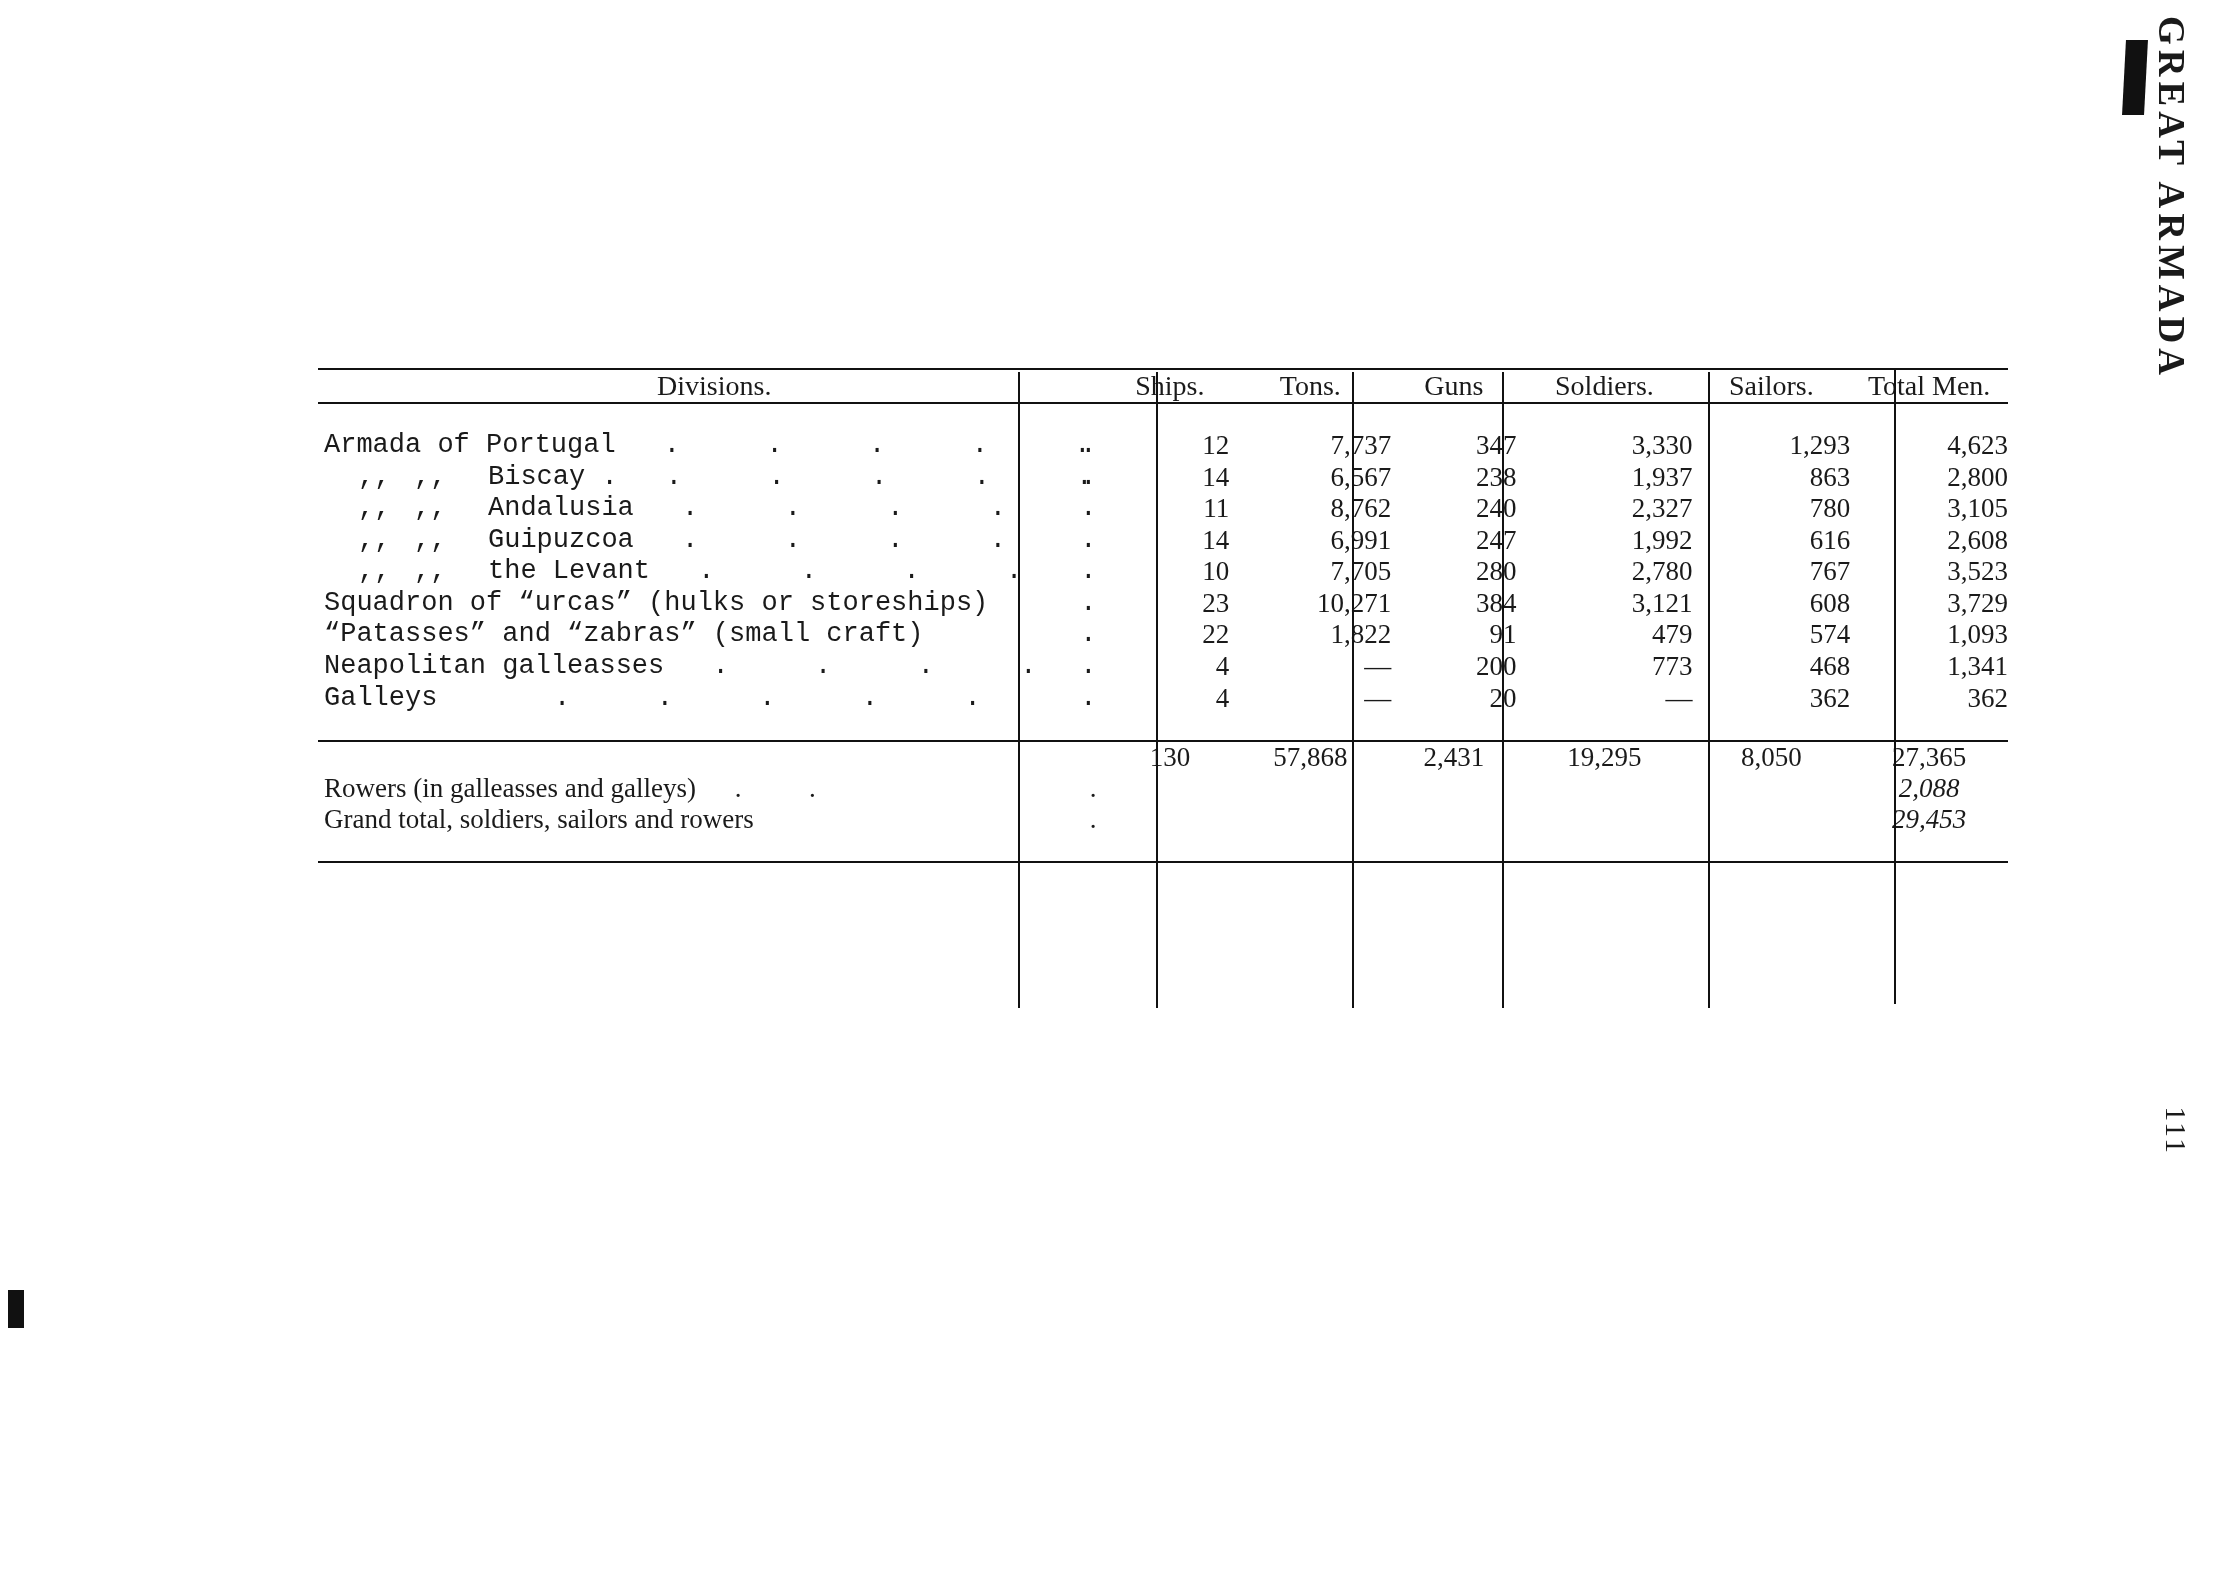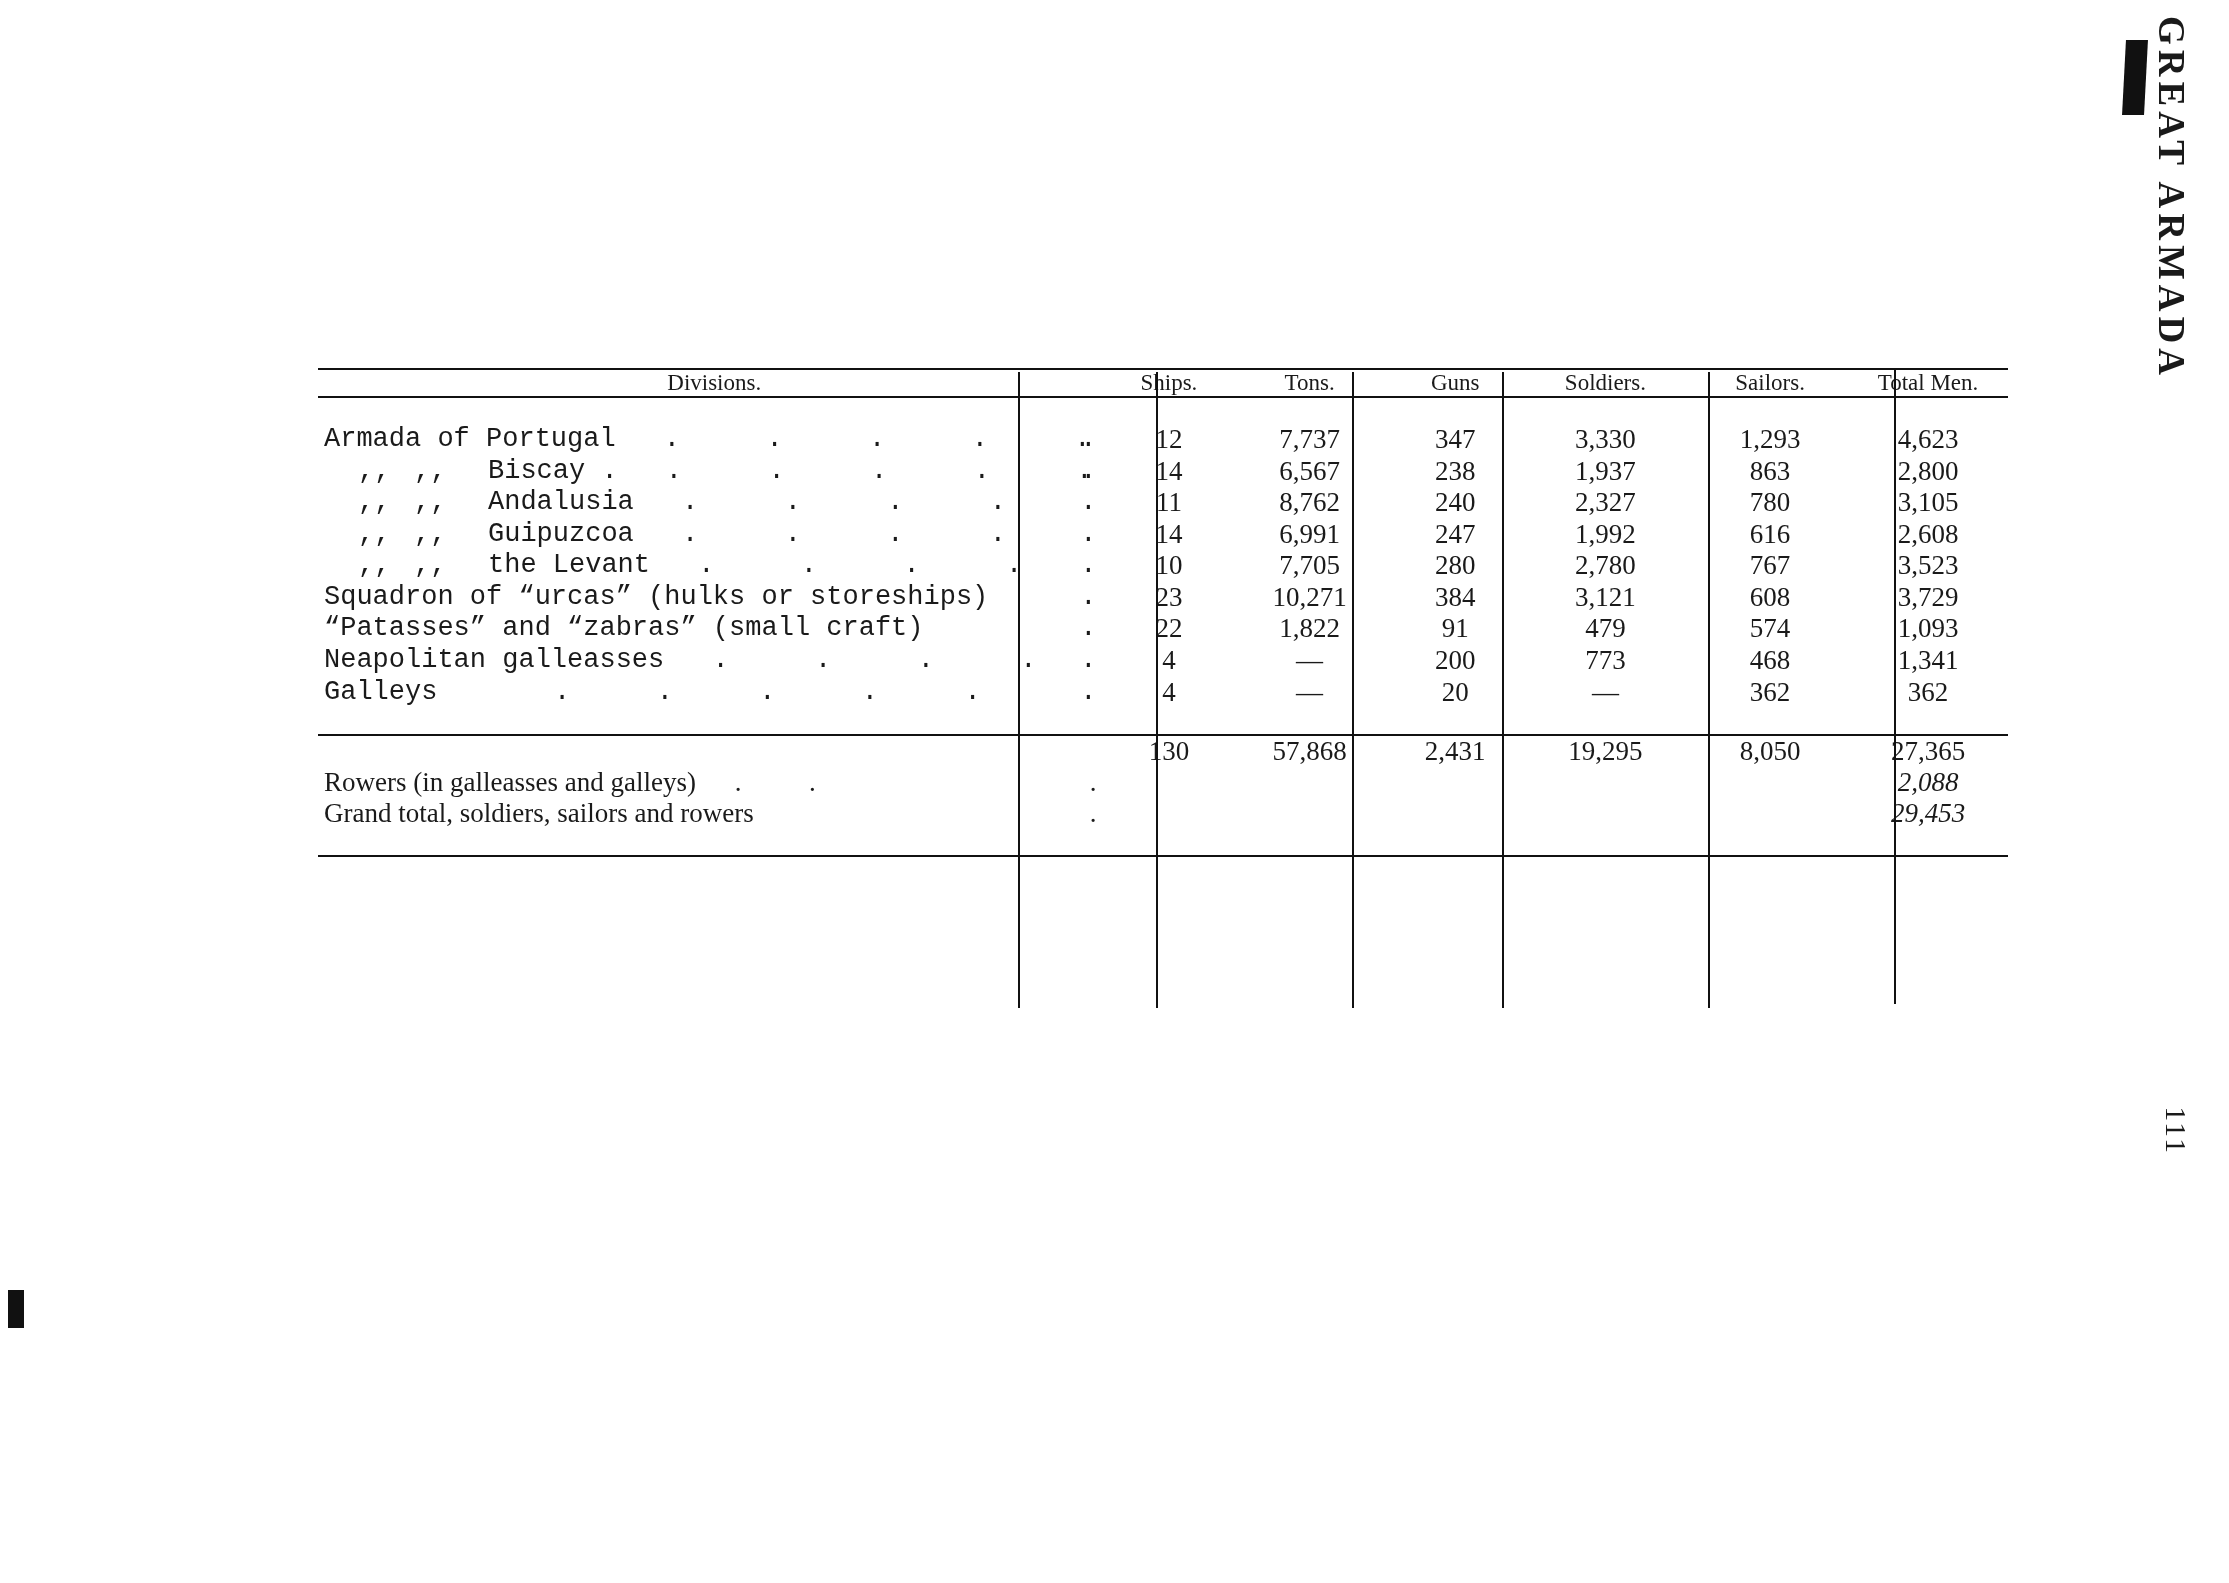--- a/index.html
+++ b/index.html
@@ -77,21 +77,21 @@
     font-weight: normal;
   }
 
   .rule-top, .rule-head, .rule-body, .rule-bottom {
     height: 0;
     border-top: 2px solid #111;
   }
 
   .hdr-row td {
     text-align: center;
-    font-size: 23px;
+    font-size: 28px;
     padding: 12px 0 14px 0;
   }
   .hdr-divisions {
     text-align: center !important;
   }
 
   .col-div   { width: 700px; }
   .col-ships { width: 138px; }
   .col-tons  { width: 196px; }
   .col-guns  { width: 150px; }
@@ -105,21 +105,21 @@
     width: 0;
     border-left: 2px solid #111;
   }
 
   .body-row td {
     padding: 2px 0;
     font-size: 27px;
     line-height: 1.17;
   }
   .body-row td.num {
-    text-align: center;
+    text-align: right;
   }
   .body-row td.label {
     padding-left: 6px;
     white-space: nowrap;
     position: relative;
     font-family: Liberation Mono, monospace;
   }
   .leader {
     letter-spacing: 18px;
     padding-left: 14px;

